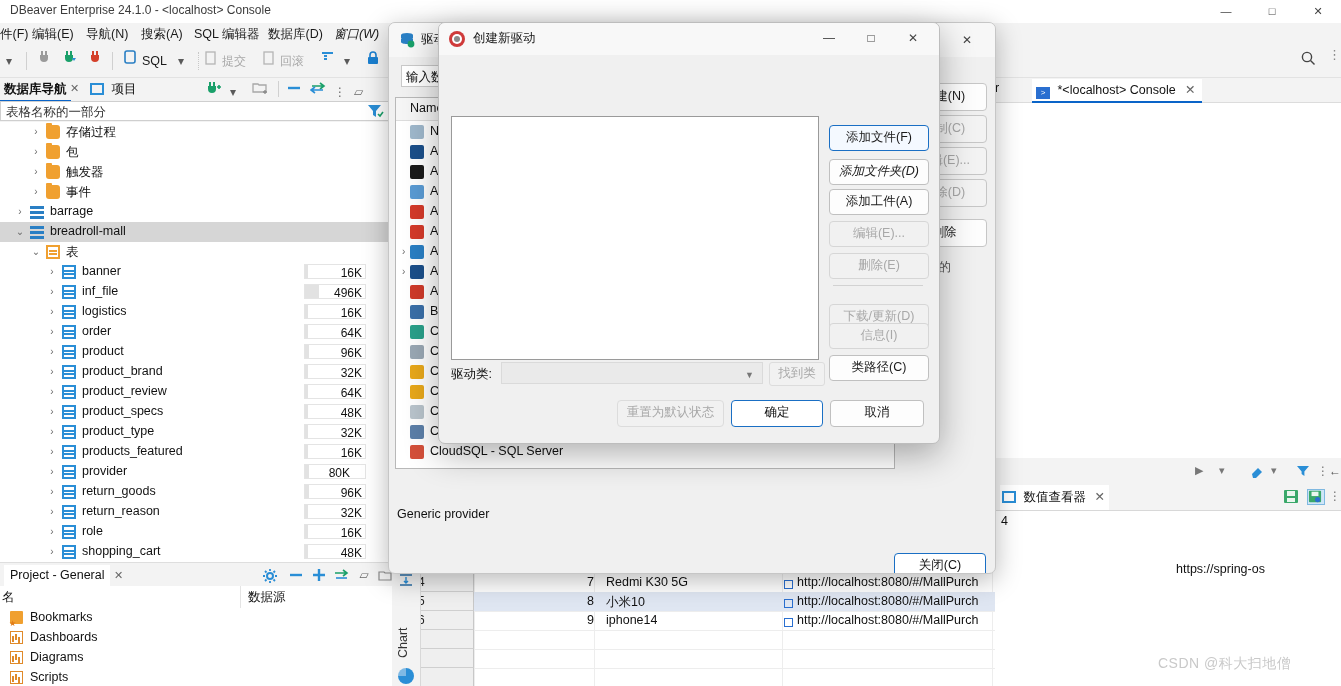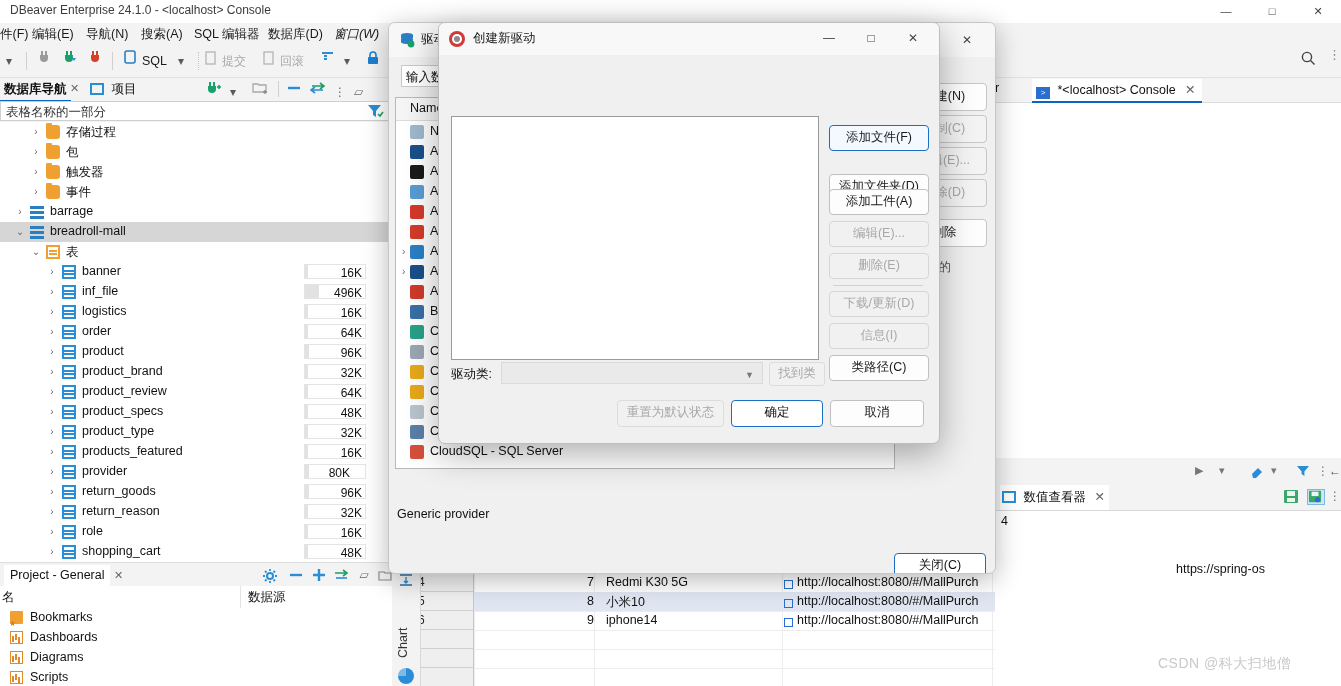--- a/index.html
+++ b/index.html
@@ -759,24 +759,24 @@
 
   <div id="cd-btn-sep"></div>
 
   <span id="cd-drvclass-label">驱动类:</span>
   <div id="cd-drvclass-combo">
     <span style="position:absolute;left:5px;top:3px;font-size:12.5px;color:#111;"></span>
     <span id="cd-combo-arrow">▼</span>
   </div>
   <div id="cd-findclass">找到类</div>
 <div class="cd-btn primary" style="top: 102px;">添加文件(F)</div>
-    <div class="cd-btn" style="top: 151px;">添加文件夹(D)</div>
+    <div class="cd-btn" style="top: 136px; font-style: italic;">添加文件夹(D)</div>
     <div class="cd-btn" style="top: 166px;">添加工件(A)</div>
     <div class="cd-btn dis" style="top: 198px;">编辑(E)...</div>
     <div class="cd-btn dis" style="top: 230px;">删除(E)</div>
-    <div class="cd-btn dis" style="top: 268px;">下载/更新(D)</div>
+    <div class="cd-btn dis" style="top: 281px;">下载/更新(D)</div>
     <div class="cd-btn dis" style="top: 300px;">信息(I)</div>
     <div class="cd-btn" style="top: 332px;">类路径(C)</div>
   </div>
 
 <div class="cd-bottom-btn" id="cd-reset-btn">重置为默认状态</div>
 <div class="cd-bottom-btn" id="cd-ok-btn">确定</div>
 <div class="cd-bottom-btn" id="cd-cancel-btn">取消</div>
 
 </body></html>

